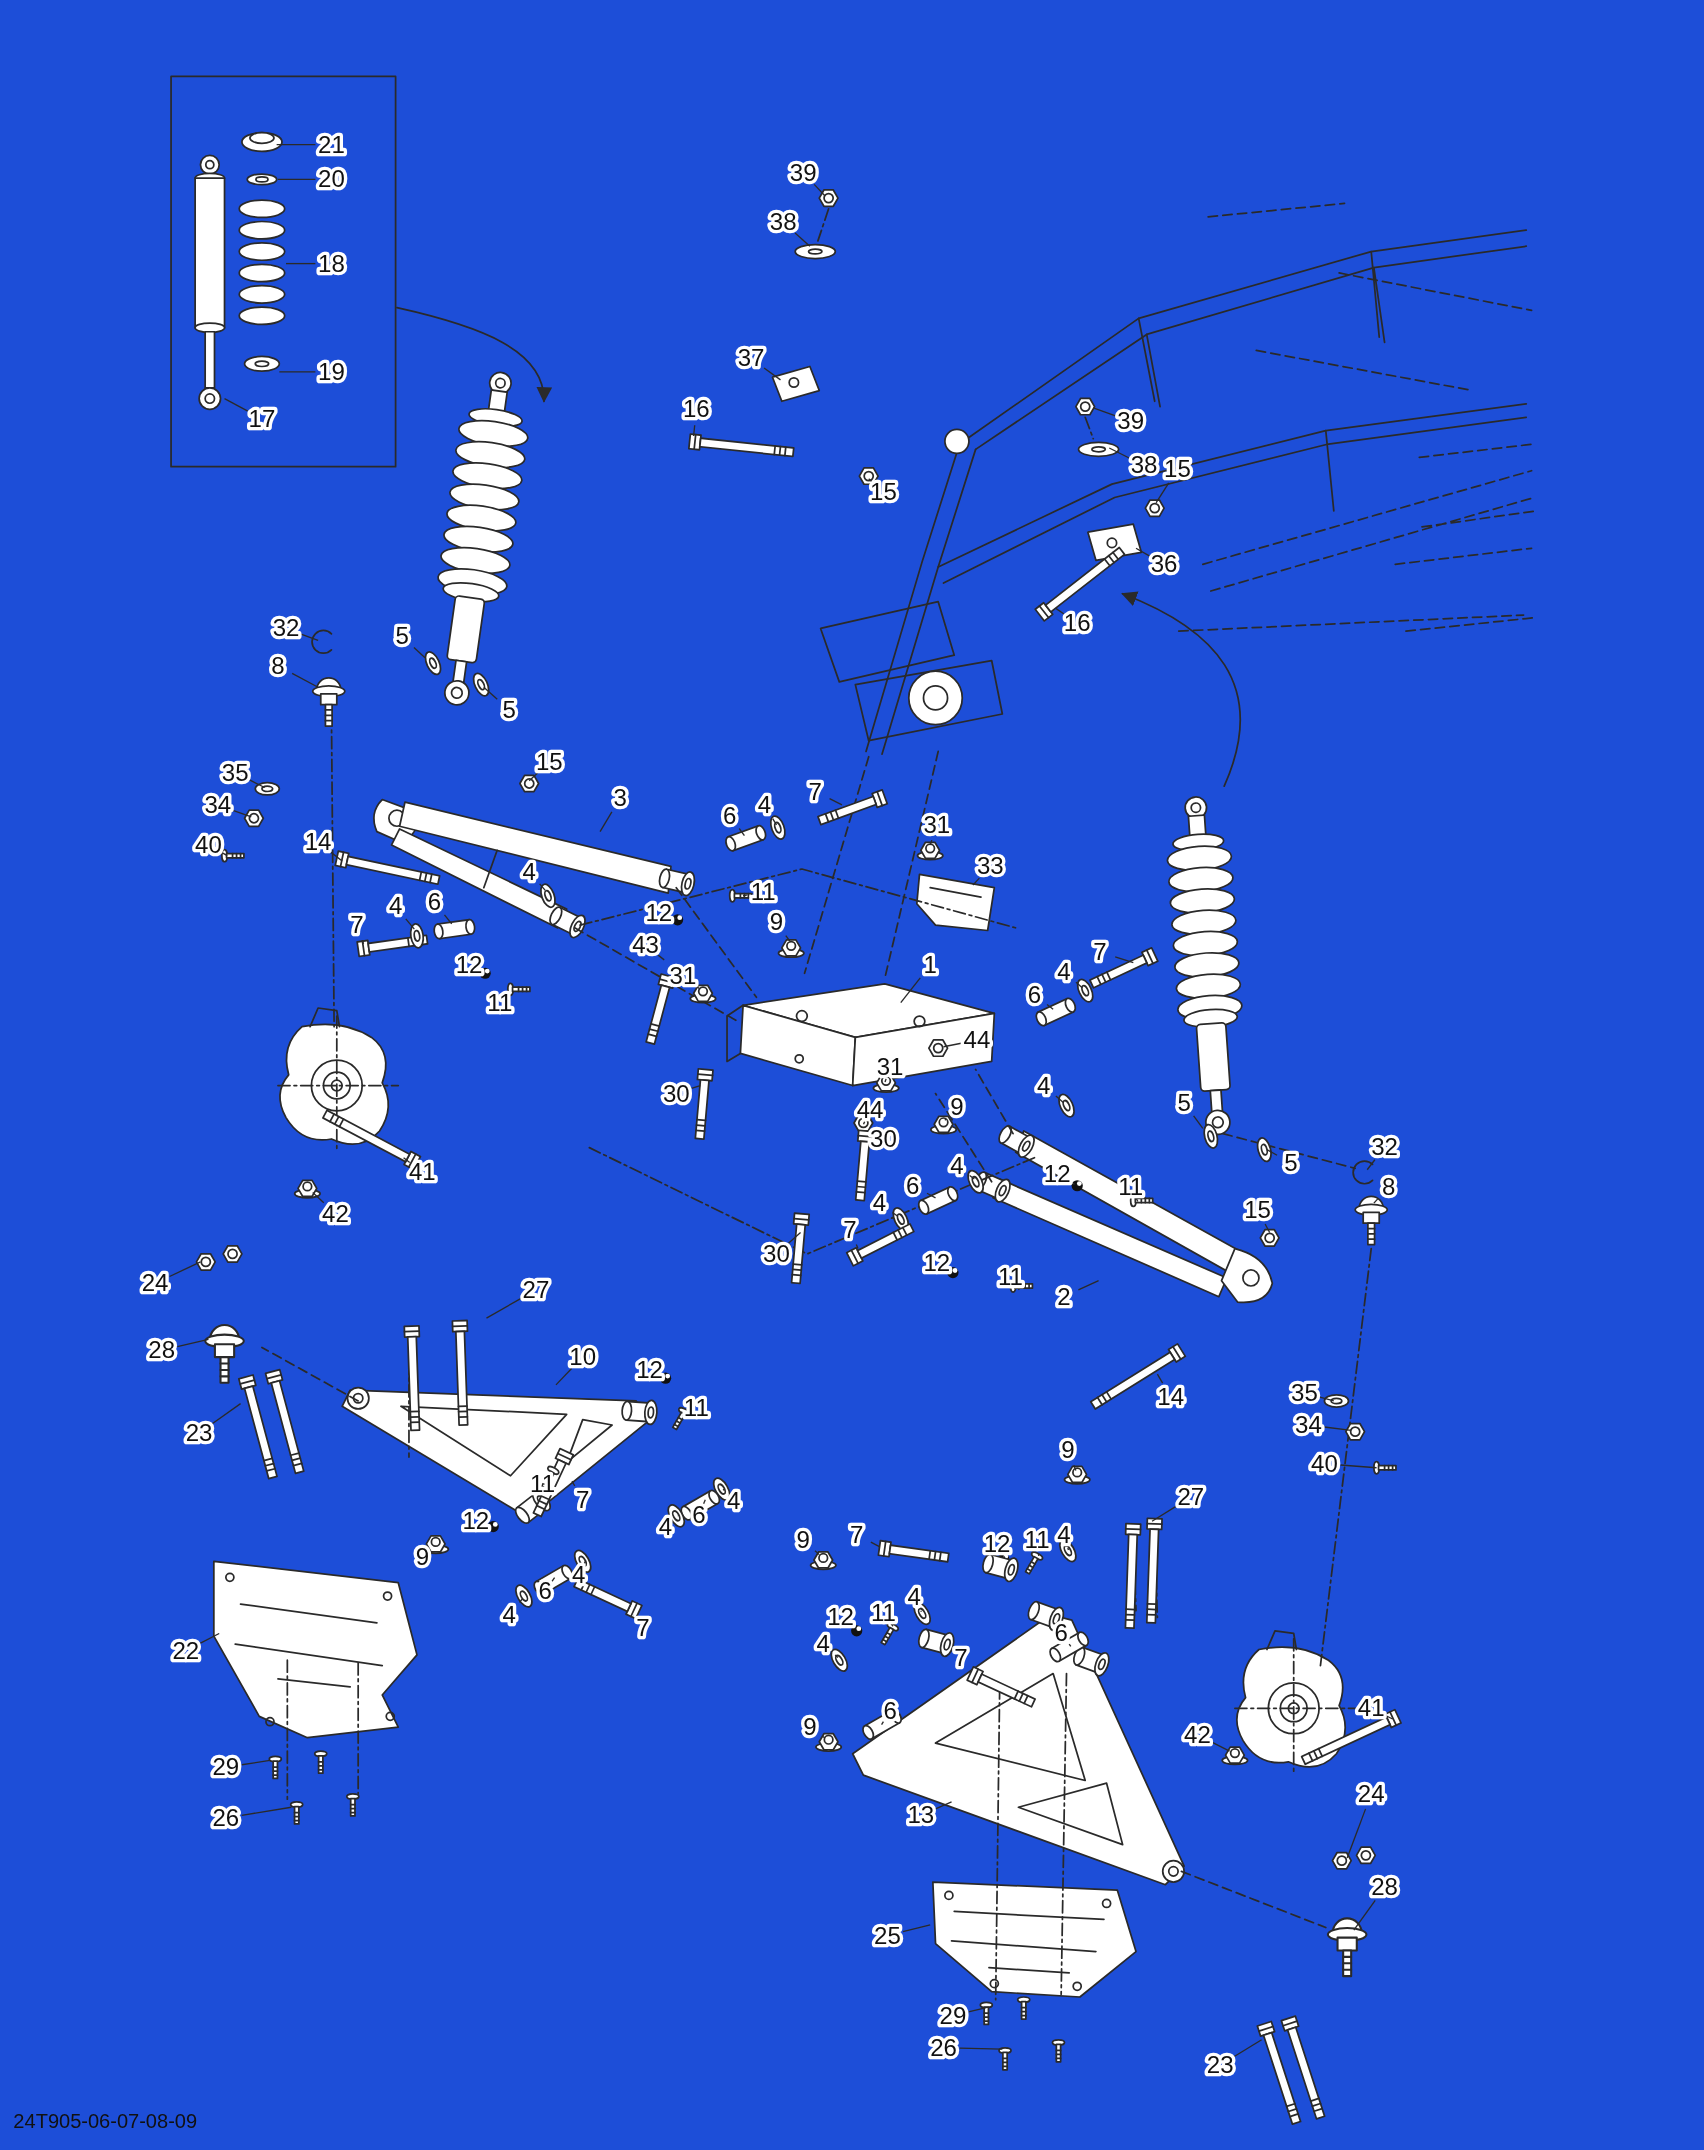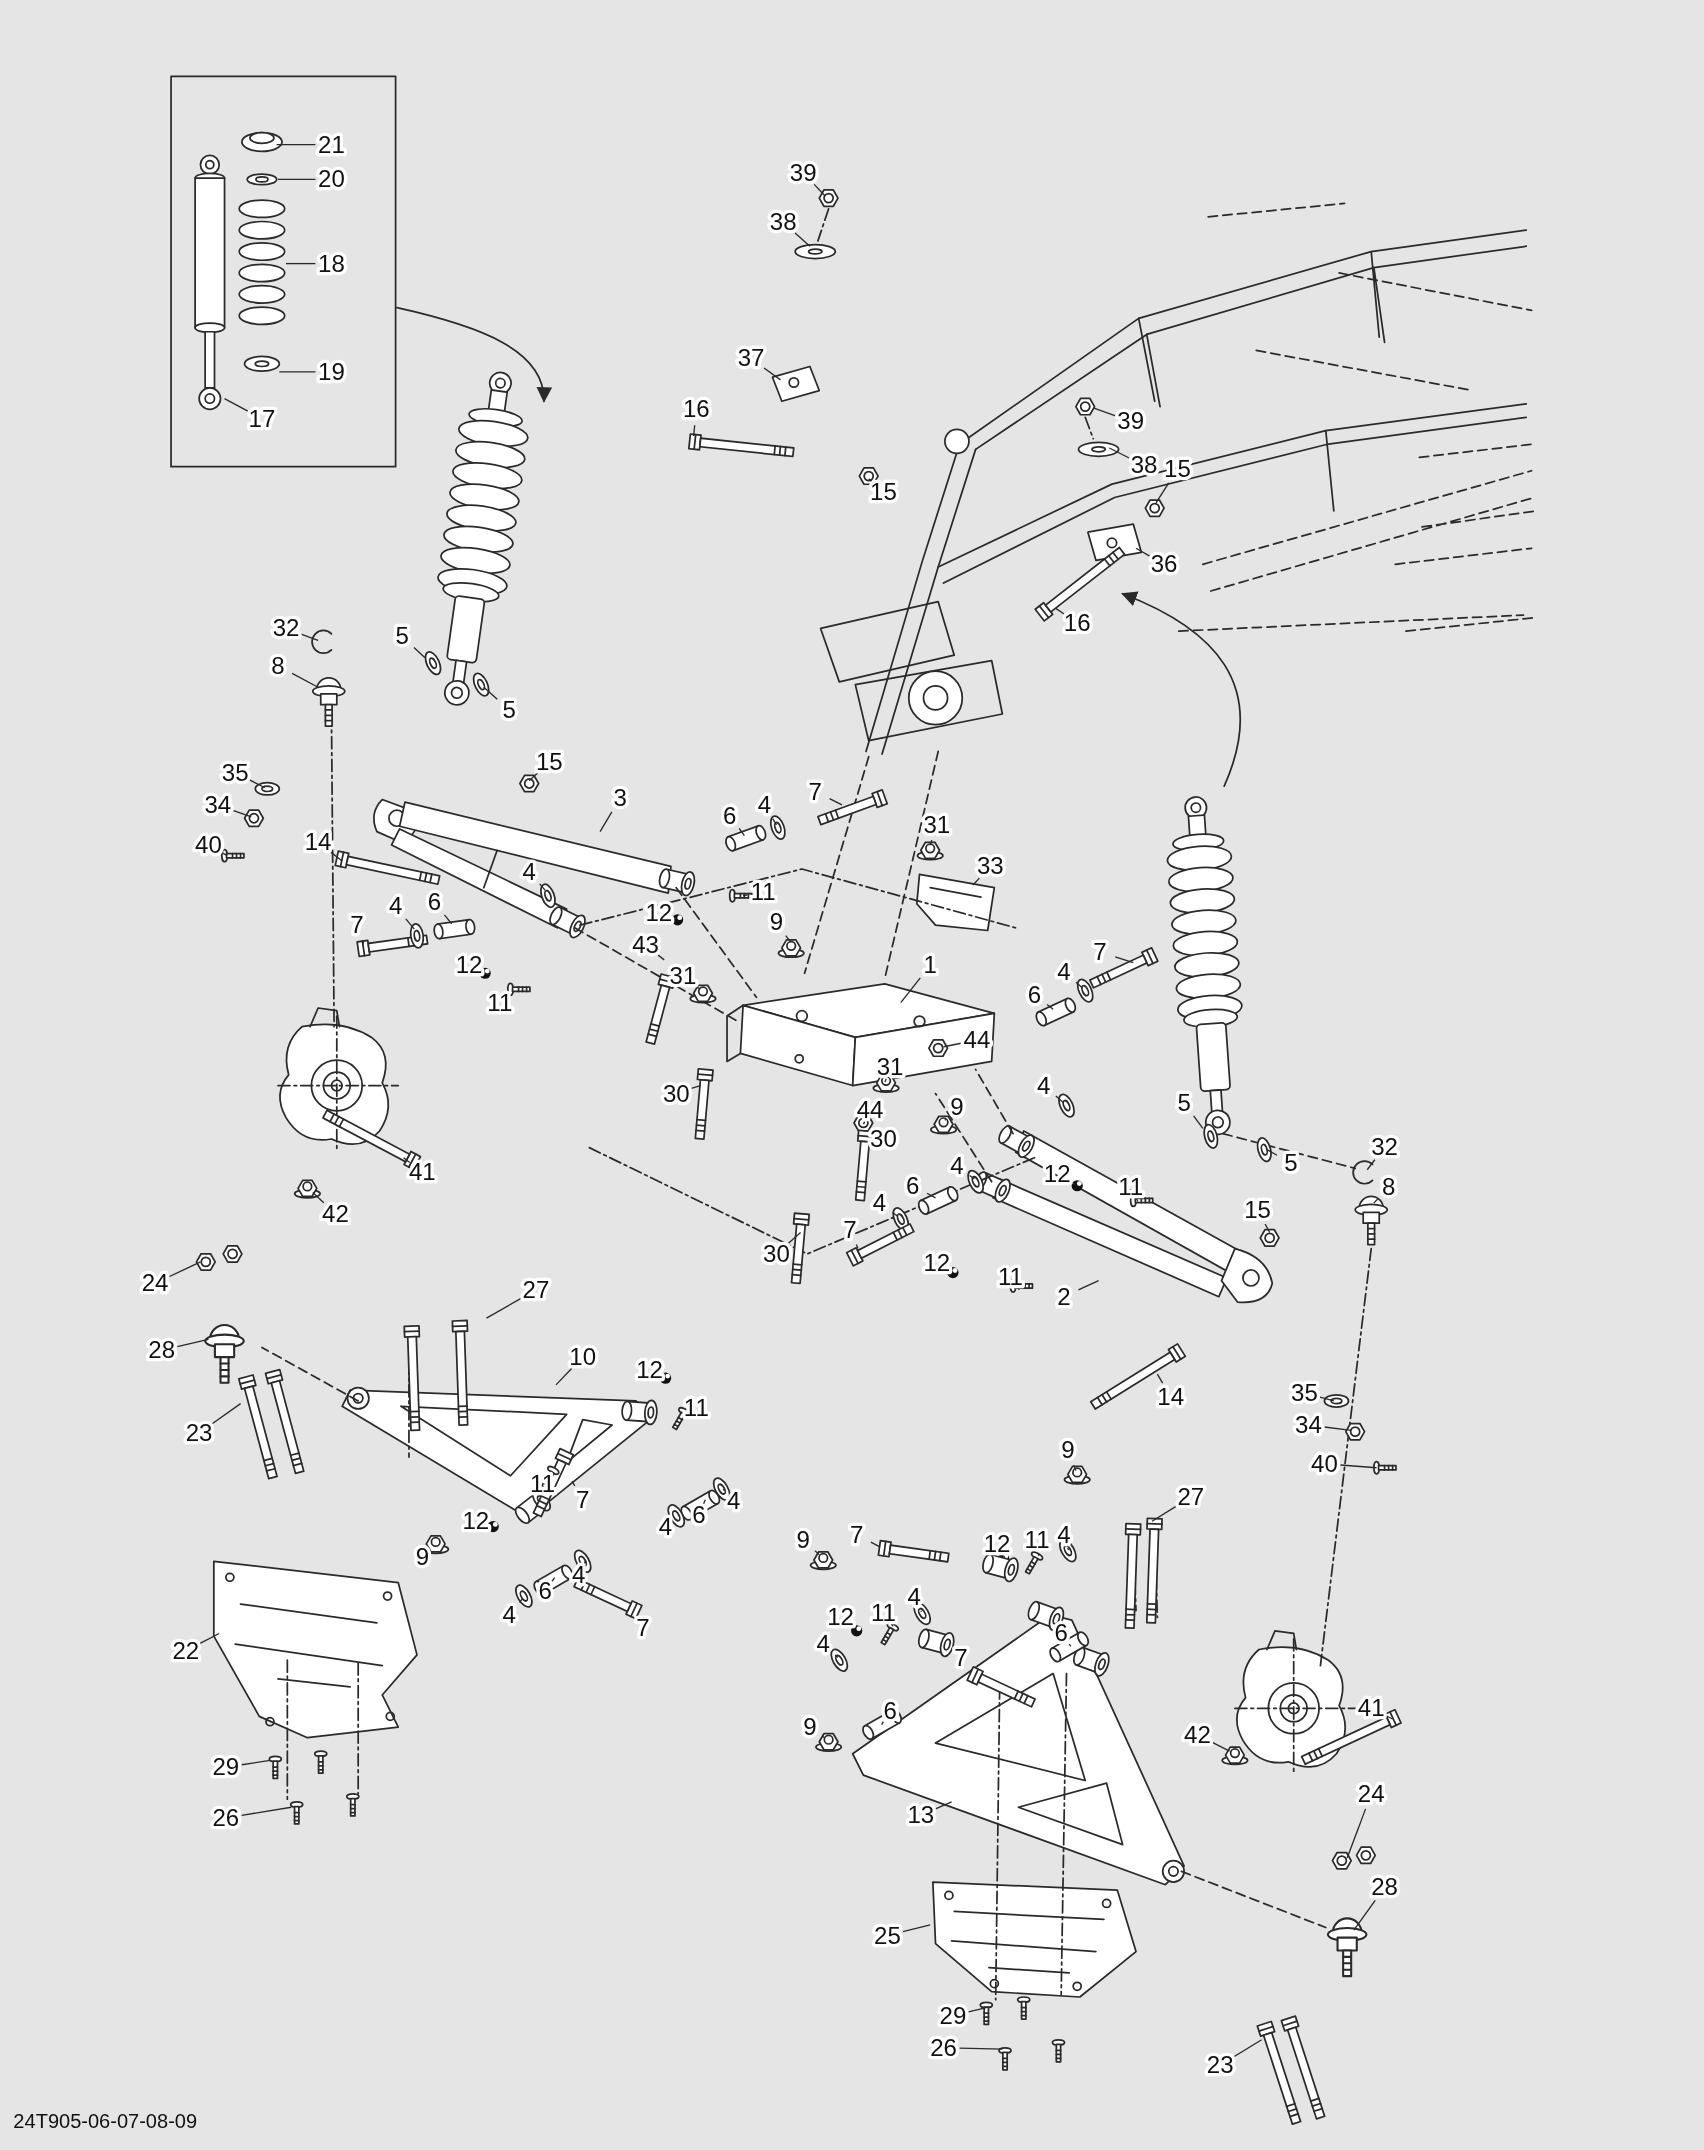--- a/index.html
+++ b/index.html
@@ -1,16 +1,16 @@
 <!DOCTYPE html>
 <html style="font-size:10.7px"><head>
 <meta charset="utf-8">
 <style>
   html,body{margin:0;padding:0;background:#ffffff;}
-  .page{position:relative;width:1704px;height:2151px;background:#e5e5e5;overflow:hidden;
+  .page{position:relative;width:1704px;height:2151px;background:#1d4ed8;overflow:hidden;
         font-family:"Liberation Sans",sans-serif;}
   svg{position:absolute;left:0;top:0;}
   .ln{stroke:#2a2a2a;fill:none;stroke-width:1.3;stroke-linecap:round;stroke-linejoin:round;}
   .fw{stroke:#2a2a2a;fill:#ffffff;stroke-width:1.3;stroke-linejoin:round;}
   .dash{stroke-dasharray:7 4;}
   .dd{stroke-dasharray:9 3 2 3;}
   .leader{stroke:#2a2a2a;stroke-width:1;}
   text.callout{font-family:"Liberation Sans",sans-serif;font-size:18px;fill:#111;
                text-anchor:middle;paint-order:stroke;stroke:#fff;stroke-width:5px;
                stroke-linejoin:round;}

